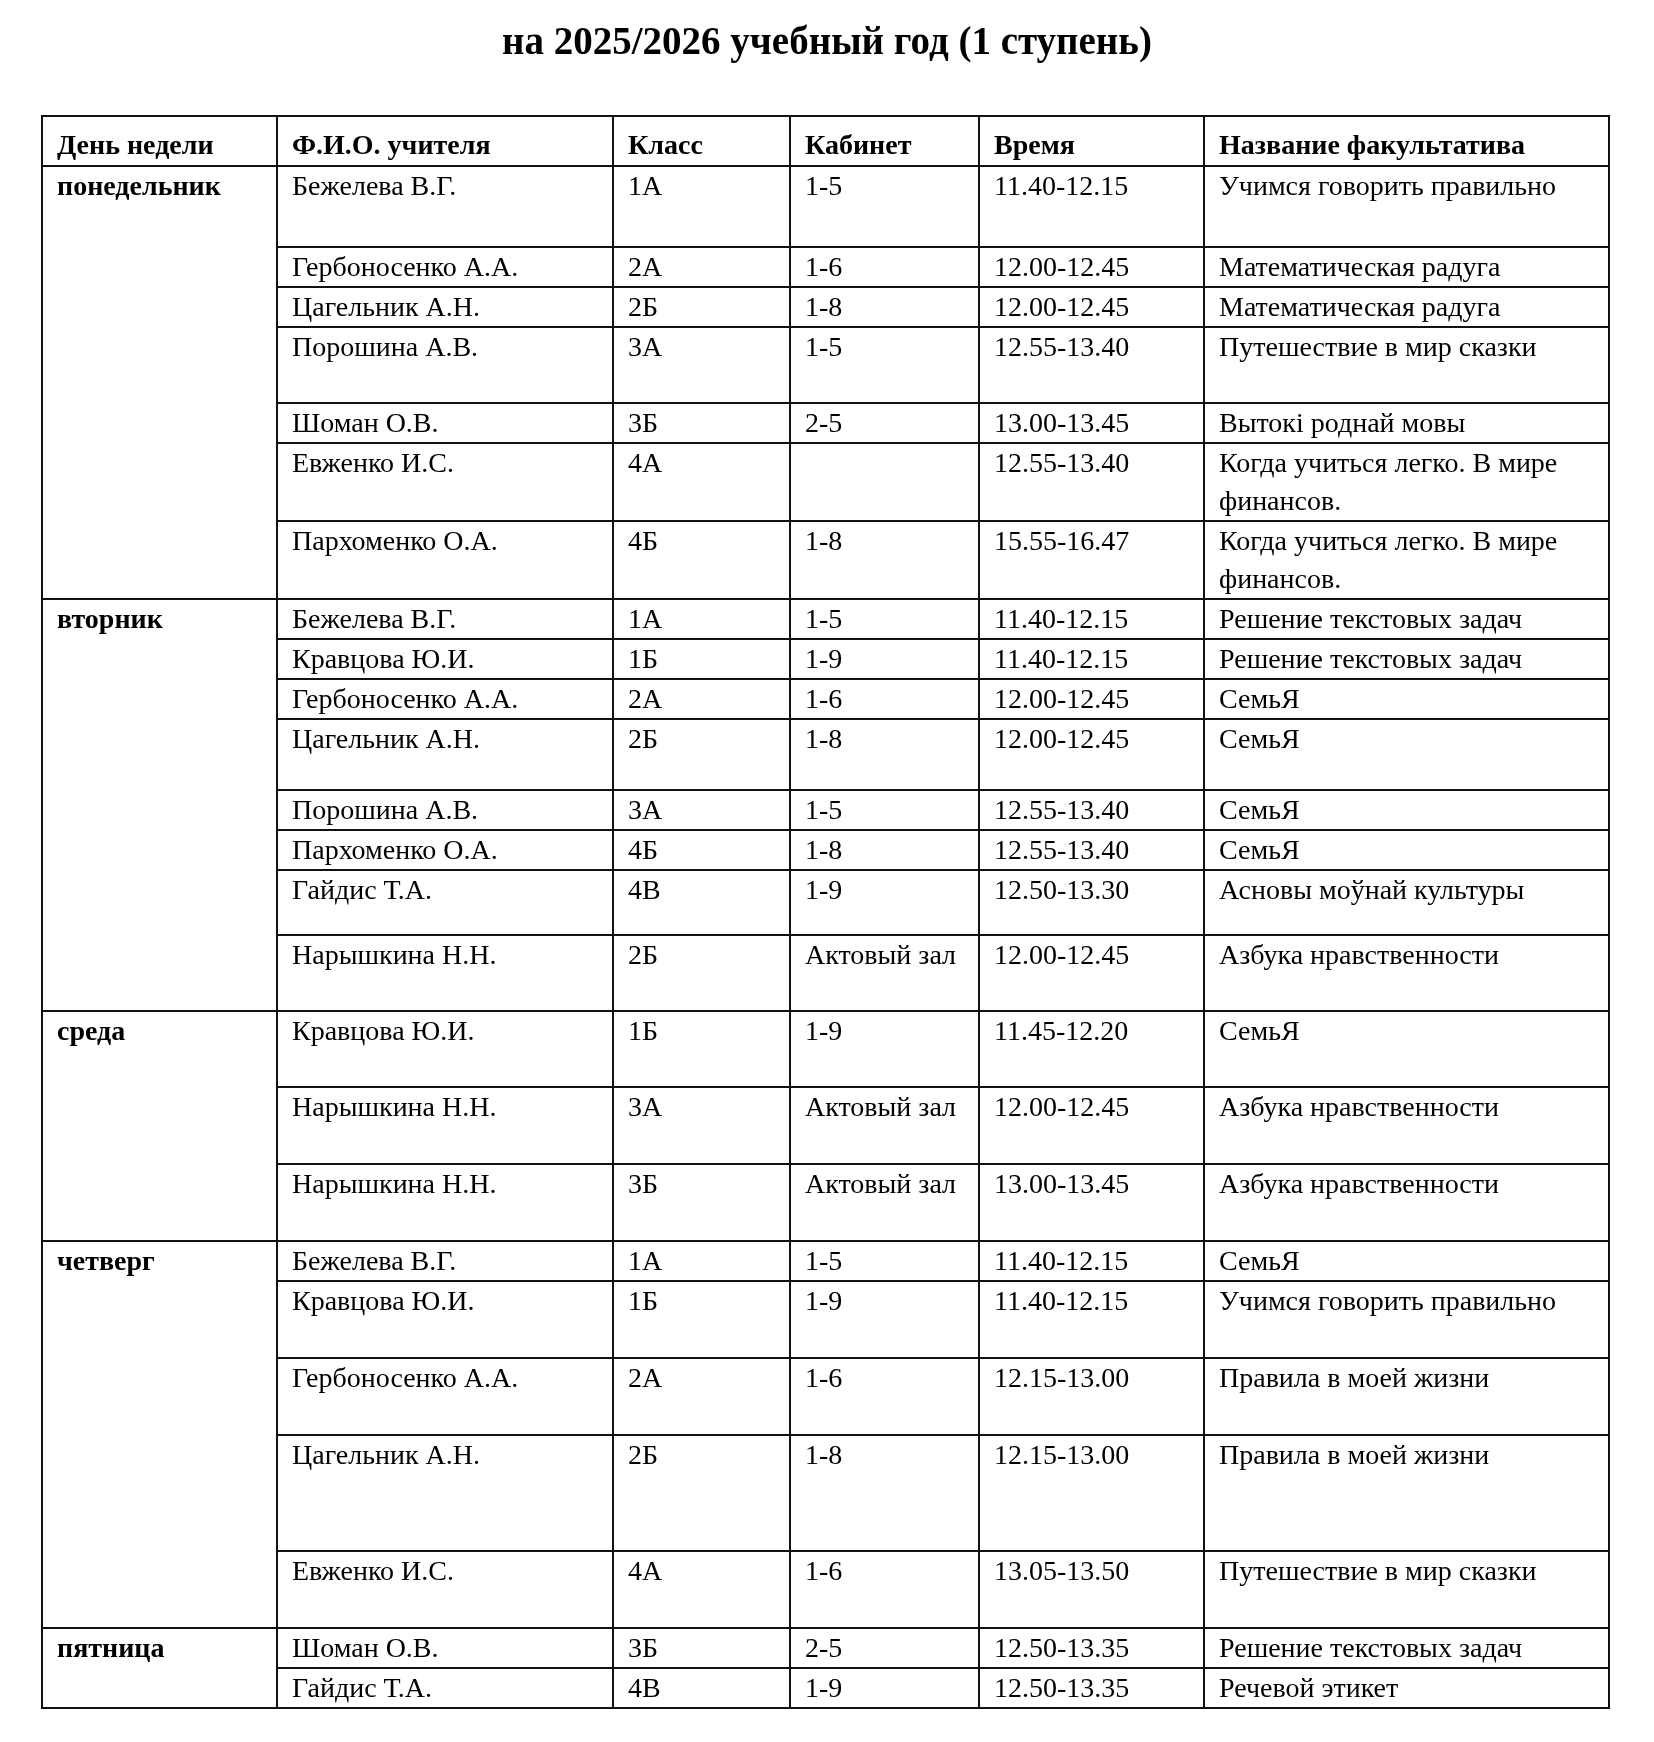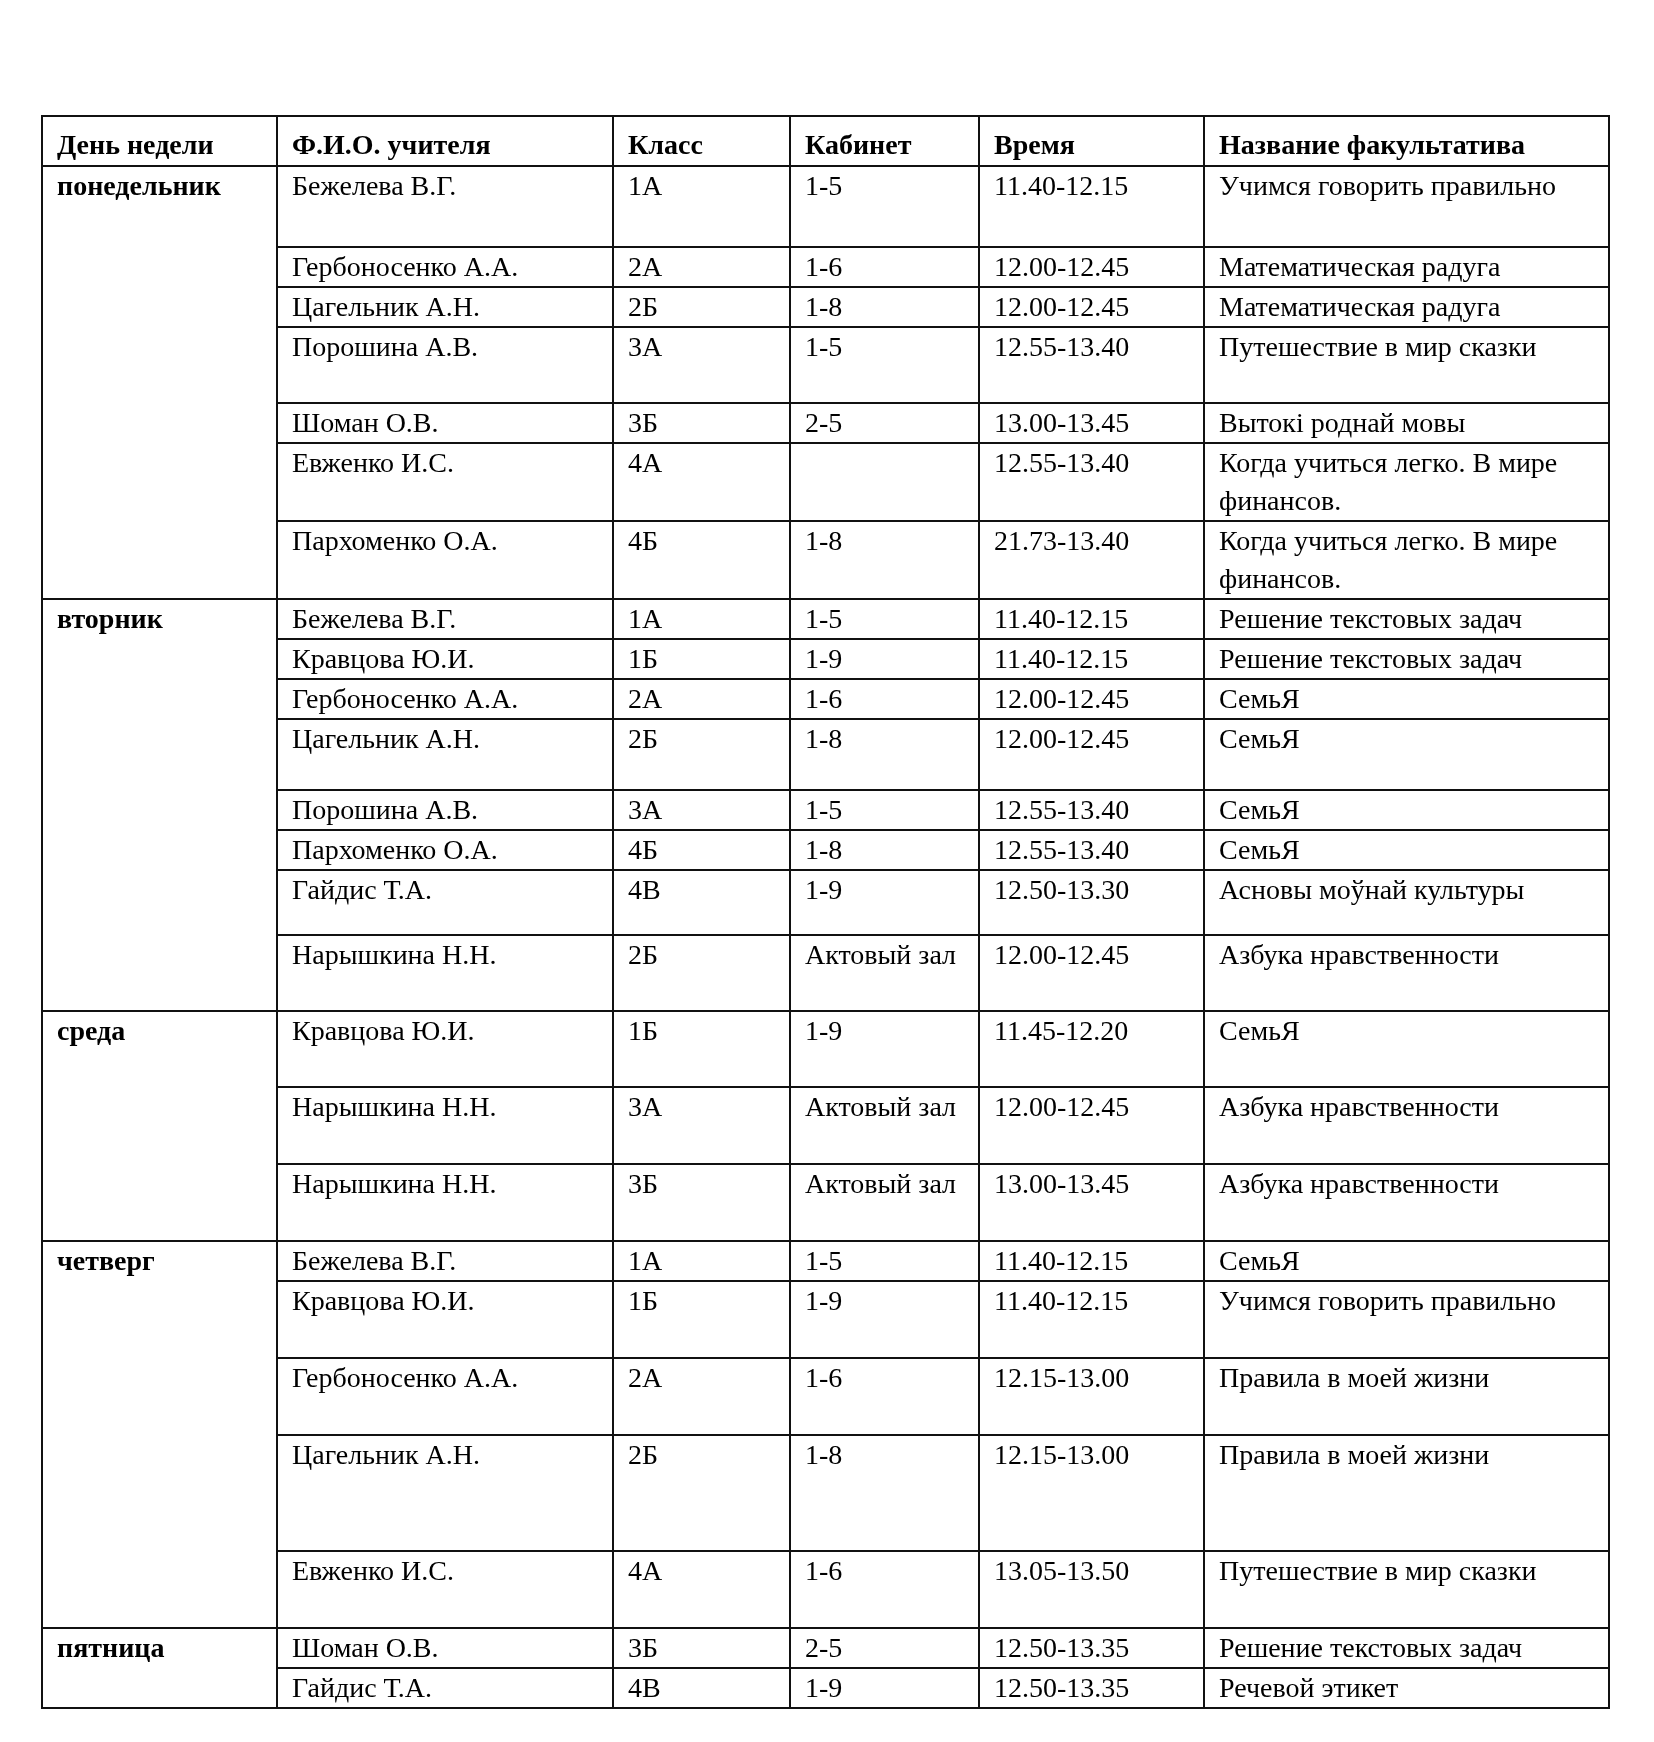--- a/index.html
+++ b/index.html
@@ -31,20 +31,21 @@
   col.c2 { width: 336px; }
   col.c3 { width: 177px; }
   col.c4 { width: 189px; }
   col.c5 { width: 225px; }
   col.c6 { width: 405px; }
 </style>
 </head>
 <body>
 
 <div class="title">
+  <div>на 2025/2026 учебный год (1 ступень)</div>
 </div>
 
 <table class="sched">
   <colgroup>
     <col class="c1">
       <col class="c2">
       <col class="c3">
       <col class="c4">
       <col class="c5">
       <col class="c6">
@@ -100,21 +101,21 @@
         <td class="cell">Евженко И.С.</td>
         <td class="cell">4А</td>
         <td class="cell"></td>
         <td class="cell">12.55-13.40</td>
         <td class="cell">Когда учиться легко. В мире финансов.</td>
       </tr>
       <tr style="height: 77px;">
         <td class="cell">Пархоменко О.А.</td>
         <td class="cell">4Б</td>
         <td class="cell">1-8</td>
-        <td class="cell">21.73-13.40</td>
+        <td class="cell">15.55-16.47</td>
         <td class="cell">Когда учиться легко. В мире финансов.</td>
       </tr>
       <tr style="height: 38px;">
         <td class="day" rowspan="8">вторник</td>
         <td class="cell">Бежелева В.Г.</td>
         <td class="cell">1А</td>
         <td class="cell">1-5</td>
         <td class="cell">11.40-12.15</td>
         <td class="cell">Решение текстовых задач</td>
       </tr>

